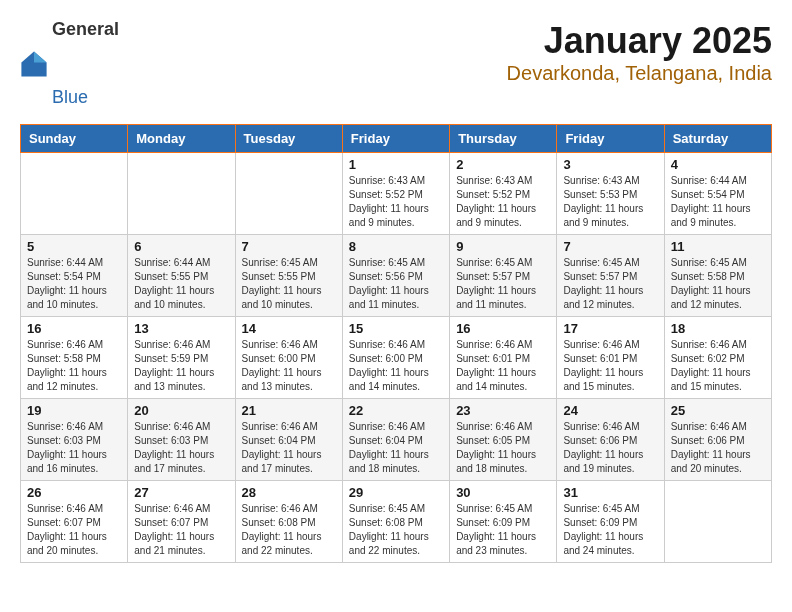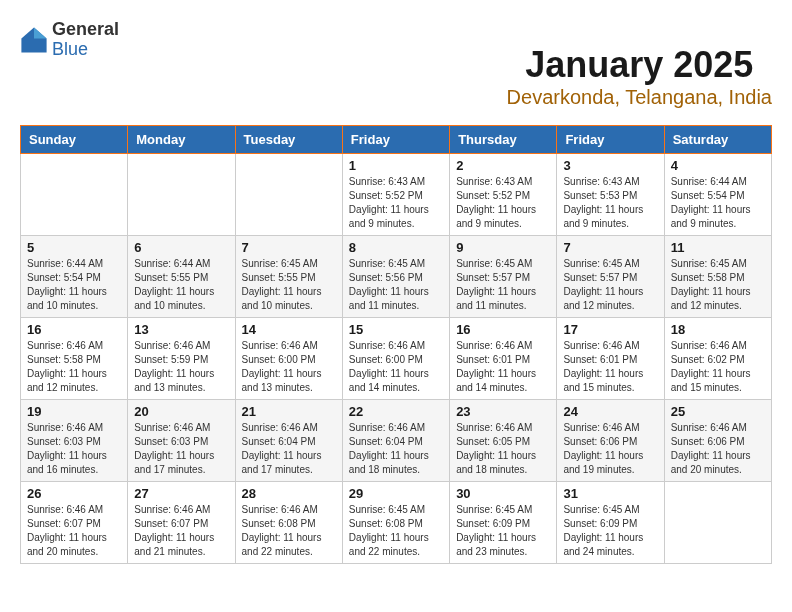--- a/index.html
+++ b/index.html
@@ -17,39 +17,39 @@
       margin-bottom: 16px;
     }
     .logo {
       display: flex;
       align-items: center;
     }
     .logo-text {
       display: flex;
       flex-direction: column;
       line-height: 1.1;
+      gap: 48px;
     }
     .logo-general {
       font-size: 18px;
       font-weight: bold;
       color: #333;
     }
     .logo-blue {
       font-size: 18px;
       font-weight: normal;
       color: #2b6cb0;
     }
     .logo-icon {
       width: 28px;
       height: 28px;
       margin-right: 4px;
     }
     .title-block {
-      text-align: center;
-      margin-top: 24px;
+      text-align: right;
     }
     .month-title {
       font-size: 36px;
       font-weight: bold;
       color: #1a1a1a;
     }
     .location {
       font-size: 20px;
       color: #a16207;
     }

